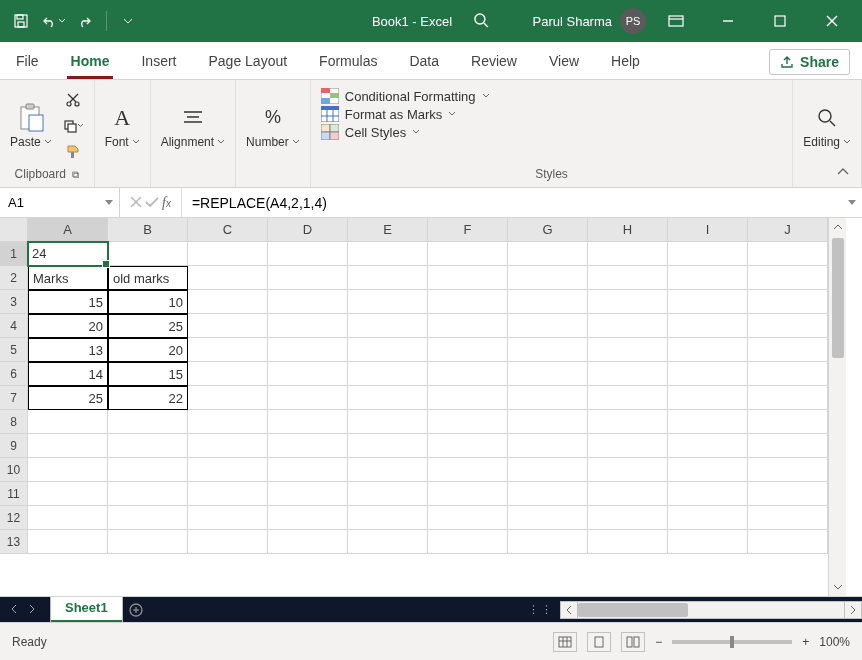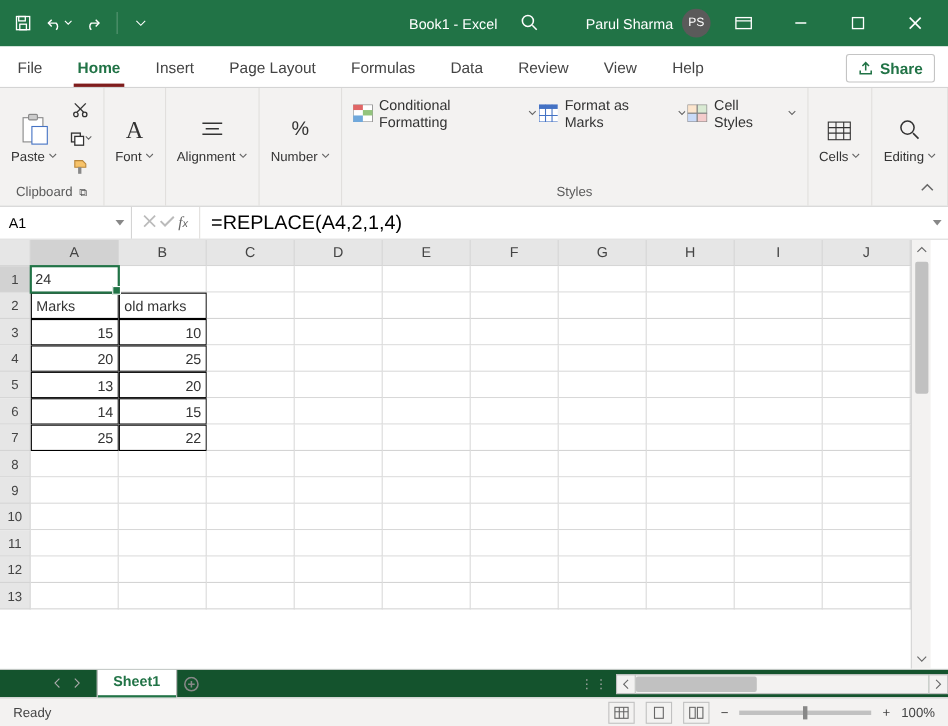--- a/index.html
+++ b/index.html
@@ -24,64 +24,64 @@
   .rgroup { display: flex; flex-direction: column; align-items: center; padding: 4px 10px 0 10px; border-right: 1px solid #e1dfdd; height: 100%; }
   .rgroup:last-of-type { border-right: none; }
   .rgroup-label { font-size: 12px; color: #595959; margin-top: auto; padding-bottom: 6px; }
   .rgroup-body { flex: 1; display: flex; align-items: center; gap: 6px; }
   .paste-big { display: flex; flex-direction: column; align-items: center; font-size: 12px; color: #333; gap: 2px; }
   .paste-side { display: flex; flex-direction: column; gap: 4px; padding-left: 4px; }
   .side-ico { width: 22px; height: 22px; display: flex; align-items: center; justify-content: center; }
   .rbig { display: flex; flex-direction: column; align-items: center; font-size: 12px; color: #333; gap: 4px; }
   .rbig .ico { height: 26px; display: flex; align-items: center; justify-content: center; }
   .rlabel { display: flex; align-items: center; gap: 3px; }
-  .styles-list { display: flex; flex-direction: row; gap: 2px; font-size: 13px; color: #333; padding-top: 4px; }
+  .styles-list { display: flex; flex-direction: column; gap: 2px; font-size: 13px; color: #333; padding-top: 4px; }
   .style-item { display: flex; align-items: center; gap: 6px; }
   .style-item .sico { width: 18px; height: 16px; }
   .collapse-chev { position: absolute; right: 12px; bottom: 6px; }
   .launcher { font-size: 10px; color: #595959; margin-left: 6px; }
   
   .fbar { height: 30px; border-bottom: 1px solid #d4d4d4; display: flex; align-items: stretch; background: #fff; }
   .namebox { width: 120px; border-right: 1px solid #d4d4d4; display: flex; align-items: center; padding: 0 8px; font-size: 13px; position: relative; }
   .namebox::after { content: ""; position: absolute; right: 6px; top: 12px; border-left: 4px solid transparent; border-right: 4px solid transparent; border-top: 5px solid #888; }
   .fbtns { display: flex; align-items: center; padding: 0 10px; gap: 3px; color: #999; }
   .fbtns .fx { font-style: italic; color: #666; font-family: "Times New Roman", serif; font-size: 14px; }
-  .fbox { flex: 1; padding: 0 10px; display: flex; align-items: center; font-size: 18px; border-left: 1px solid #e1dfdd; position: relative; }
+  .fbox { flex: 1; padding: 0 10px; display: flex; align-items: center; font-size: 14px; border-left: 1px solid #e1dfdd; position: relative; }
   .fbox-drop { position: absolute; right: 6px; top: 12px; border-left: 4px solid transparent; border-right: 4px solid transparent; border-top: 5px solid #888; }
   
   .gridwrap { flex: 1; display: flex; overflow: hidden; position: relative; background: #fff; }
   .grid { display: grid; grid-template-columns: 28px repeat(10, 80px); grid-auto-rows: 24px; font-size: 13px; color: #333; position: relative; }
   .grid > div { border-right: 1px solid #d4d4d4; border-bottom: 1px solid #d4d4d4; display: flex; align-items: center; padding: 0 4px; }
   .corner { background: #e6e6e6; border-right: 1px solid #aaa; border-bottom: 1px solid #aaa; }
   .colh { background: #e6e6e6; justify-content: center; border-bottom: 1px solid #aaa; color: #444; }
   .colh.sel { background: #d2d2d2; }
   .rowh { background: #e6e6e6; justify-content: center; border-right: 1px solid #aaa; color: #444; font-size: 12px; }
   .rowh.sel { background: #d2d2d2; }
   .cell { background: #fff; }
   .cell.left { justify-content: flex-start; }
   .cell.right { justify-content: flex-end; }
   .borded { border: 1px solid #000 !important; }
   .activecell { outline: 2px solid #217346; outline-offset: -1px; position: relative; z-index: 3; }
   .activecell::after { content: ""; position: absolute; right: -3px; bottom: -3px; width: 6px; height: 6px; background: #217346; border: 1px solid #fff; }
   .vscroll { width: 18px; background: #f3f2f1; border-left: 1px solid #d4d4d4; display: flex; flex-direction: column; }
   .scrollbtn { height: 18px; display: flex; align-items: center; justify-content: center; color: #666; }
   .vthumb { width: 12px; height: 120px; background: #c1c1c1; margin: 2px auto; border-radius: 2px; }
   
-  .sheetbar { height: 26px; border-top: 1px solid #d4d4d4; display: flex; align-items: stretch; background: #14532d; font-size: 13px; padding-left: 38px; }
+  .sheetbar { height: 26px; border-top: 1px solid #d4d4d4; display: flex; align-items: stretch; background: #0f172a; font-size: 13px; }
   .sheetnav { display: flex; align-items: center; padding: 0 10px; gap: 10px; color: #888; }
   .sheettab { background: #fff; padding: 3px 14px; border: 1px solid #b7b7b7; border-bottom: none; border-top: none; color: #217346; font-weight: 600; margin-left: 4px; position: relative; }
   .sheettab::before { content: ""; position: absolute; left: 0; right: 0; bottom: 0; height: 2px; background: #217346; }
   .addsheet { width: 26px; display: flex; align-items: center; justify-content: center; color: #888; }
   .hscroll-area { margin-left: auto; display: flex; align-items: center; width: 340px; }
   .hscroll-grip { padding: 0 6px; color: #aaa; font-size: 11px; letter-spacing: 2px; }
   .hscrollbtn { width: 18px; height: 18px; display: flex; align-items: center; justify-content: center; border: 1px solid #c1c1c1; background: #f3f2f1; color: #666; }
   .htrack { flex: 1; height: 18px; border: 1px solid #c1c1c1; border-left: none; border-right: none; background: #f3f2f1; position: relative; }
   .hthumb { position: absolute; left: 0; top: 1px; bottom: 1px; width: 110px; background: #c1c1c1; border-radius: 2px; }
   
-  .status { height: 26px; background: #f3f2f1; border-top: 1px solid #d4d4d4; display: flex; align-items: center; font-size: 12px; color: #444; padding: 0 12px; }
+  .status { height: 38px; background: #f3f2f1; border-top: 1px solid #d4d4d4; display: flex; align-items: center; font-size: 12px; color: #444; padding: 0 12px; }
   .status .right { margin-left: auto; display: flex; align-items: center; gap: 10px; }
   .viewbtn { width: 24px; height: 20px; border: 1px solid #c1c1c1; display: flex; align-items: center; justify-content: center; }
   .slider { width: 120px; height: 4px; background: #c1c1c1; position: relative; }
   .slider::after { content: ""; position: absolute; left: 58px; top: -4px; width: 4px; height: 12px; background: #888; }
   .chev { display: inline-block; vertical-align: middle; }
 </style>
 </head>
 <body>
 
 <div class="titlebar">
@@ -308,42 +308,20 @@
           <span>Cell Styles</span>
             <svg width="8" height="8">
               <path d="M1 2 L4 5 L7 2" stroke="#666" fill="none"></path>
             </svg>
         </div>
       </div>
     </div>
     <div class="rgroup-label">Styles</div>
   </div>
 
-  <div class="rgroup">
-    <div class="rgroup-body">
-      <div class="rbig">
-        <div class="ico">
-            <svg width="24" height="22" fill="none" stroke="#333">
-              <rect x="2" y="4" width="20" height="16"></rect>
-              <line x1="2" y1="9" x2="22" y2="9"></line>
-              <line x1="2" y1="14" x2="22" y2="14"></line>
-              <line x1="9" y1="4" x2="9" y2="20"></line>
-              <line x1="16" y1="4" x2="16" y2="20"></line>
-            </svg>
-          </div>
-        <span class="rlabel">
-            <span>Cells</span>
-            <svg width="8" height="8">
-              <path d="M1 2 L4 5 L7 2" stroke="#666" fill="none"></path>
-            </svg>
-          </span>
-      </div>
-    </div>
-    <div style="height:18px"></div>
-  </div>
 
   <div class="rgroup">
     <div class="rgroup-body">
       <div class="rbig">
         <div class="ico">
             <svg width="22" height="22" fill="none" stroke="#333" stroke-width="1.4">
               <circle cx="9" cy="9" r="6"></circle>
               <line x1="14" y1="14" x2="19" y2="19"></line>
             </svg>
           </div>

